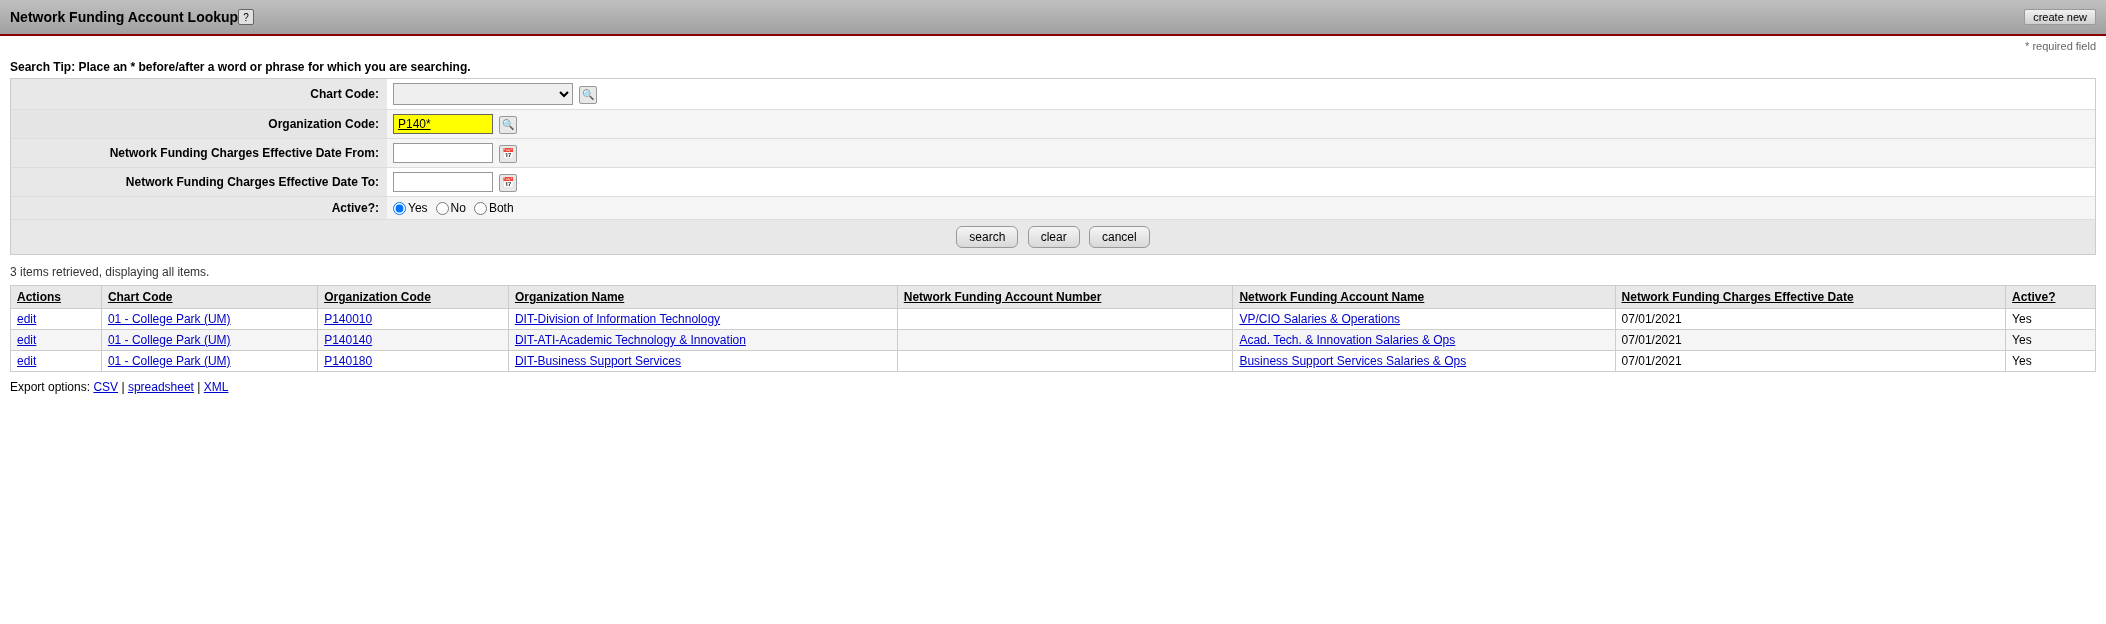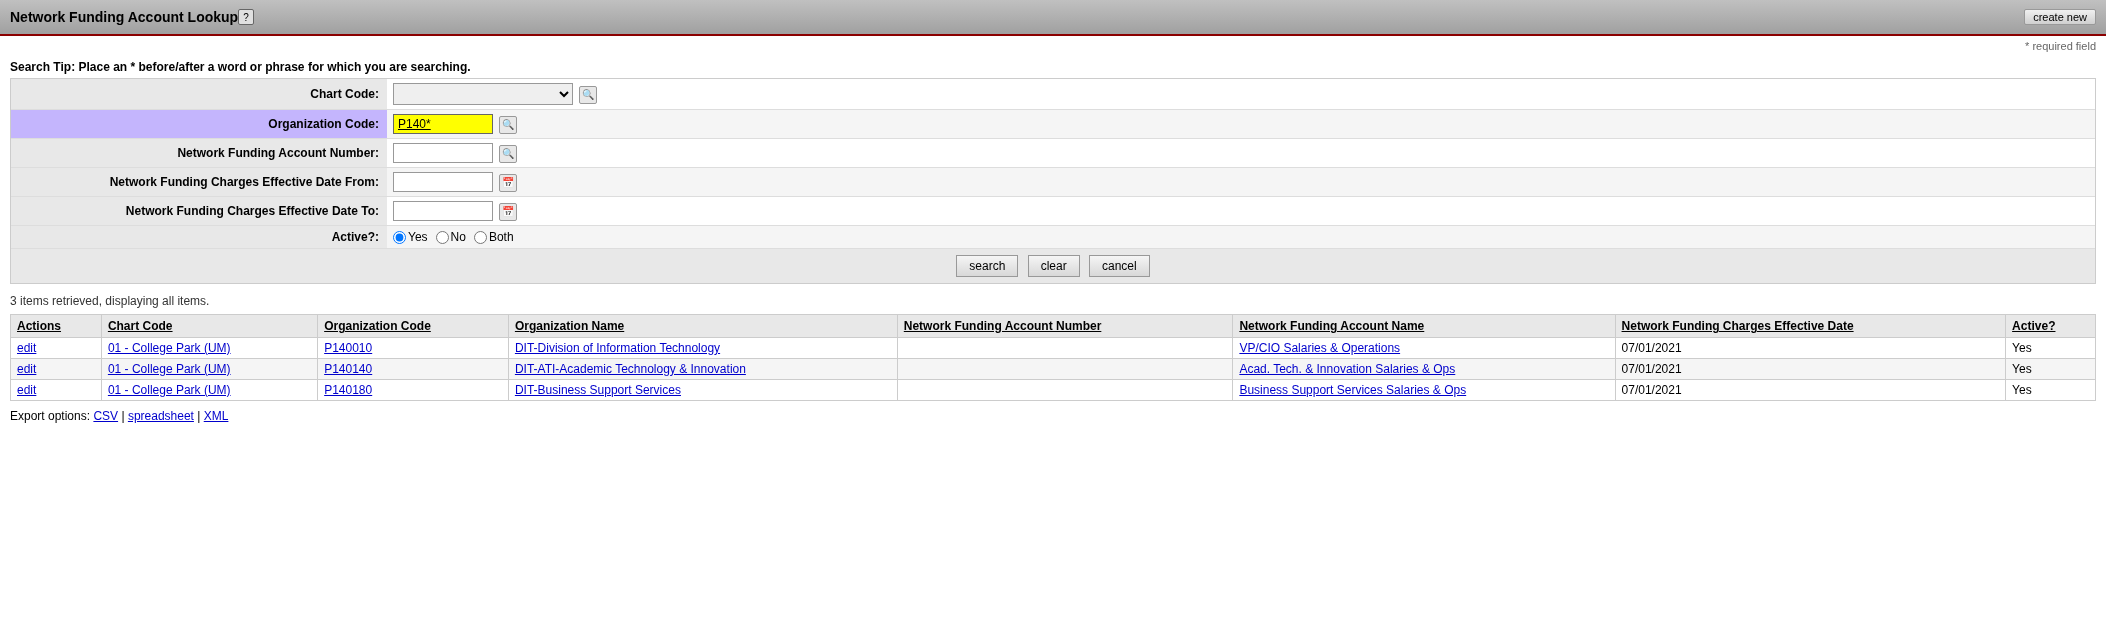--- a/index.html
+++ b/index.html
@@ -79,21 +79,21 @@
     .form-row-label {
       background: #e8e8e8;
       text-align: right;
       padding: 4px 8px;
       font-weight: bold;
       width: 376px;
       font-size: 12px;
       white-space: nowrap;
     }
     .form-row-label.highlight {
-      background: #c4b5fd;
+      background: #e5e5e5;
       color: #000;
     }
     .form-row-value {
       padding: 4px 6px;
       background: #fff;
     }
     .form-row-value.alt {
       background: #f5f5f5;
     }
     .form-input {
@@ -157,21 +157,21 @@
       background: #e8e8e8;
       padding: 6px;
       text-align: center;
     }
     .action-btn {
       background: linear-gradient(to bottom, #f5f5f5, #d8d8d8);
       border: 1px solid #999;
       padding: 3px 12px;
       cursor: pointer;
       font-size: 12px;
-      border-radius: 0;
+      border-radius: 6px;
       margin: 0 3px;
     }
     
     .results-section {
       margin: 10px 10px 0;
     }
     .results-count {
       font-size: 12px;
       margin-bottom: 6px;
       color: #333;
@@ -254,27 +254,20 @@
       </tr>
 
       <tr>
         <td class="form-row-label highlight">Organization Code:</td>
         <td class="form-row-value alt">
           <input type="text" class="form-input highlighted" value="P140*" style="width: 100px;">
           <span class="search-icon-btn">🔍</span>
         </td>
       </tr>
 
-      <tr>
-        <td class="form-row-label">Network Funding Account Number:</td>
-        <td class="form-row-value">
-          <input type="text" class="form-input" style="width: 100px;">
-          <span class="search-icon-btn">🔍</span>
-        </td>
-      </tr>
 
       <tr>
         <td class="form-row-label">Network Funding Charges Effective Date From:</td>
         <td class="form-row-value alt">
           <input type="text" class="form-input" style="width: 100px;">
           <span class="calendar-icon-btn">📅</span>
         </td>
       </tr>
 
       <tr>

